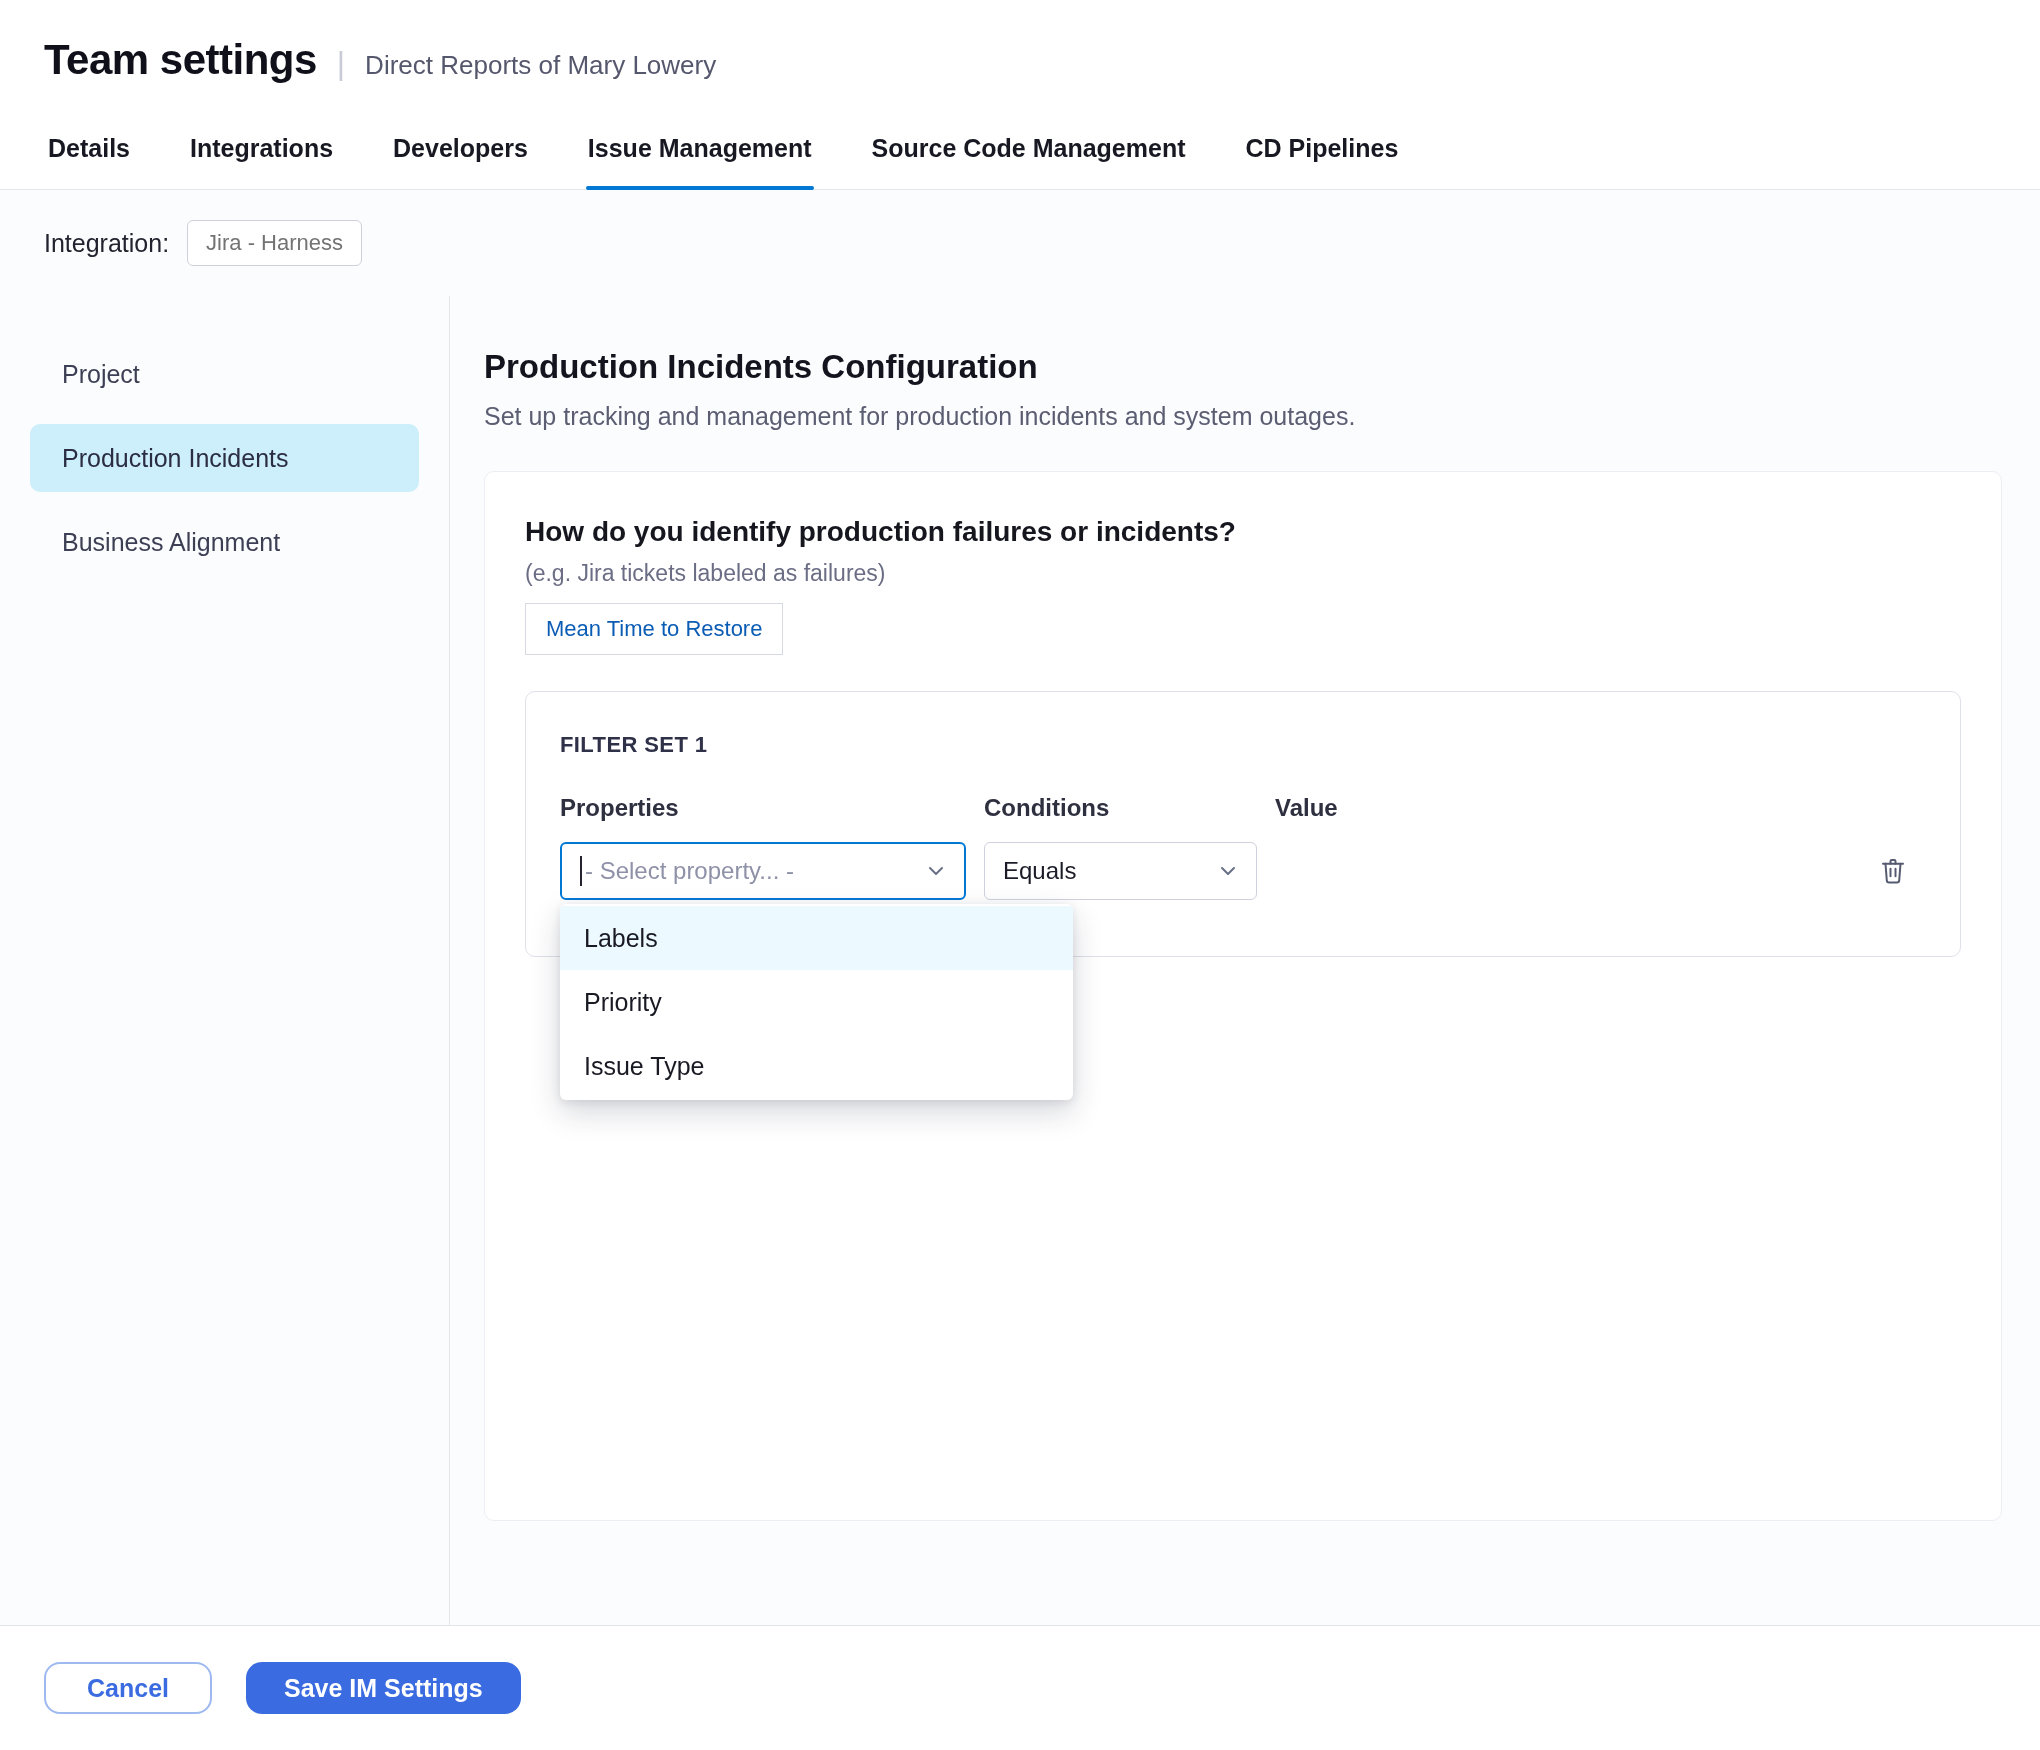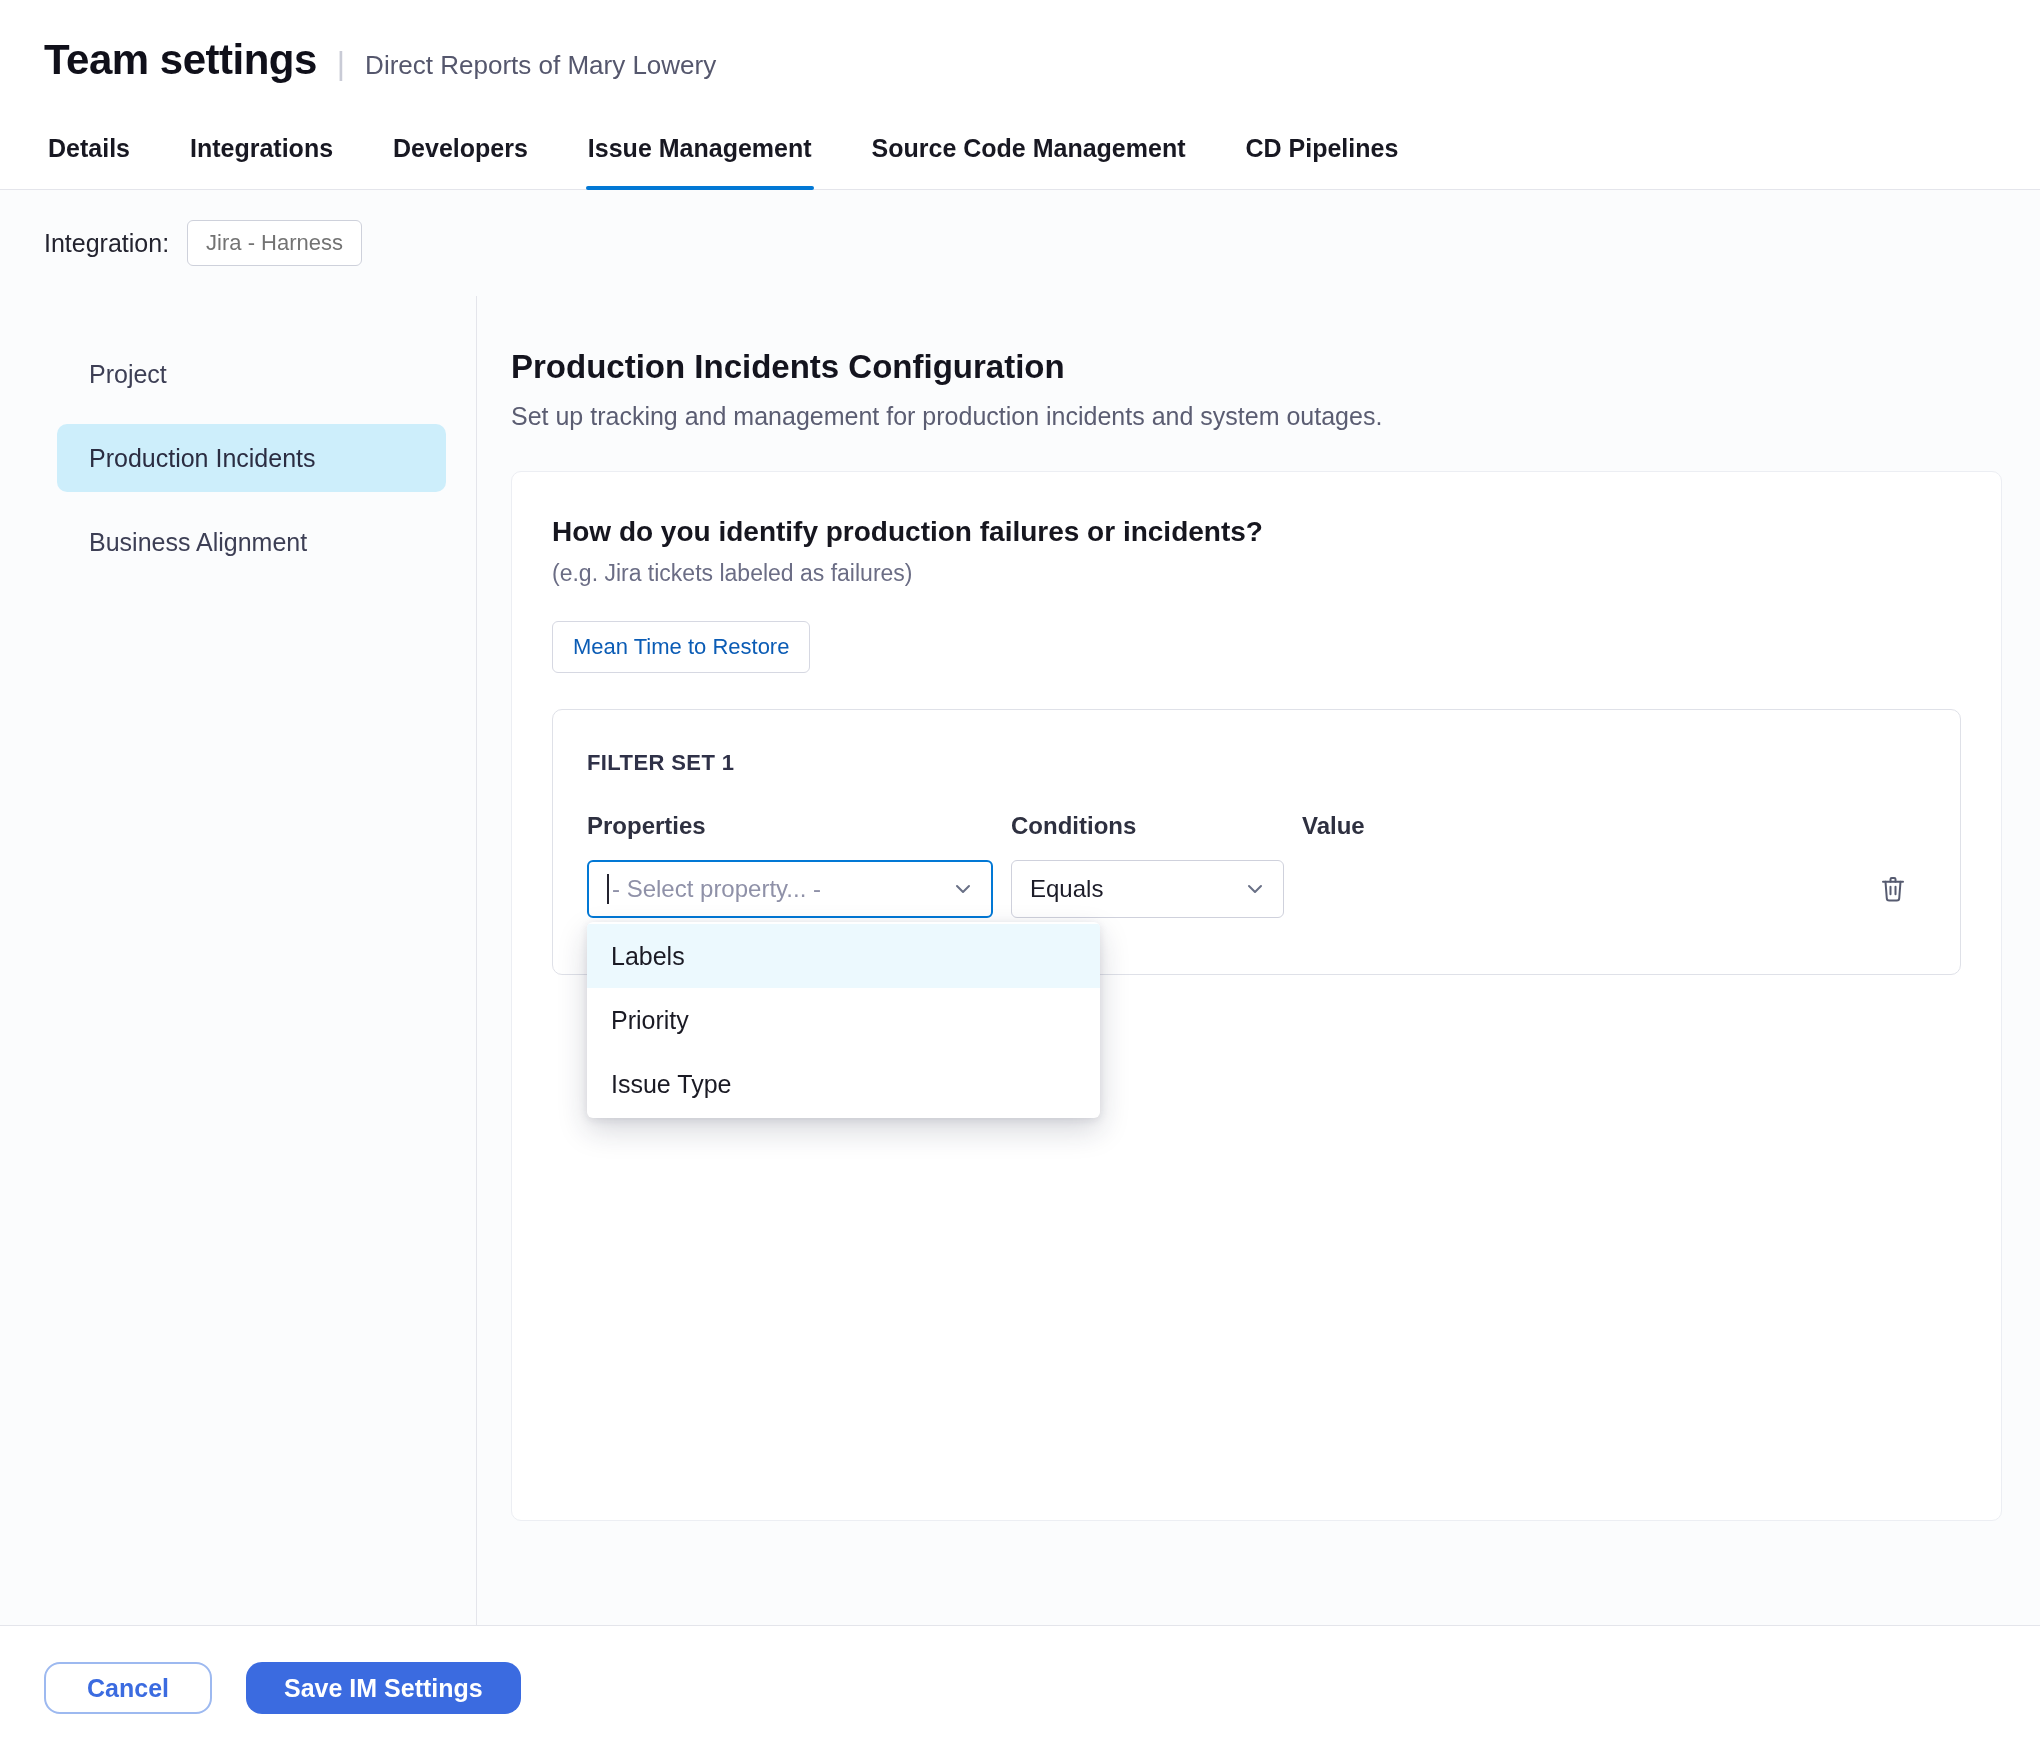--- a/index.html
+++ b/index.html
@@ -71,21 +71,20 @@
     background: #ffffff;
     cursor: pointer;
   }
 
   
   .content {
     flex: 1;
     display: flex;
     background: #fbfcfd;
     min-height: 0;
-    padding-left: 27px;
   }
   .sidebar {
     width: 450px;
     border-right: 1px solid #e4e5eb;
     padding: 44px 30px 0 30px;
     flex-shrink: 0;
   }
   .side-item {
     height: 68px;
     display: flex;
@@ -113,23 +112,23 @@
     background: #ffffff;
     border: 1px solid #eceef3;
     border-radius: 10px;
     padding: 44px 40px;
     min-height: 1050px;
   }
   .card-question { font-size: 28px; font-weight: 700; color: #16161f; }
   .card-hint { margin-top: 12px; font-size: 23px; color: #6b6d85; }
   .metric-chip {
     display: inline-block;
-    margin-top: 34px;
+    margin-top: 16px;
     border: 1px solid #d6d8e2;
-    border-radius: 6px;
+    border-radius: 0;
     padding: 12px 20px;
     font-size: 22px;
     color: #0b5cb5;
     background: #ffffff;
     cursor: pointer;
   }
 
   
   .filter-box {
     margin-top: 36px;

